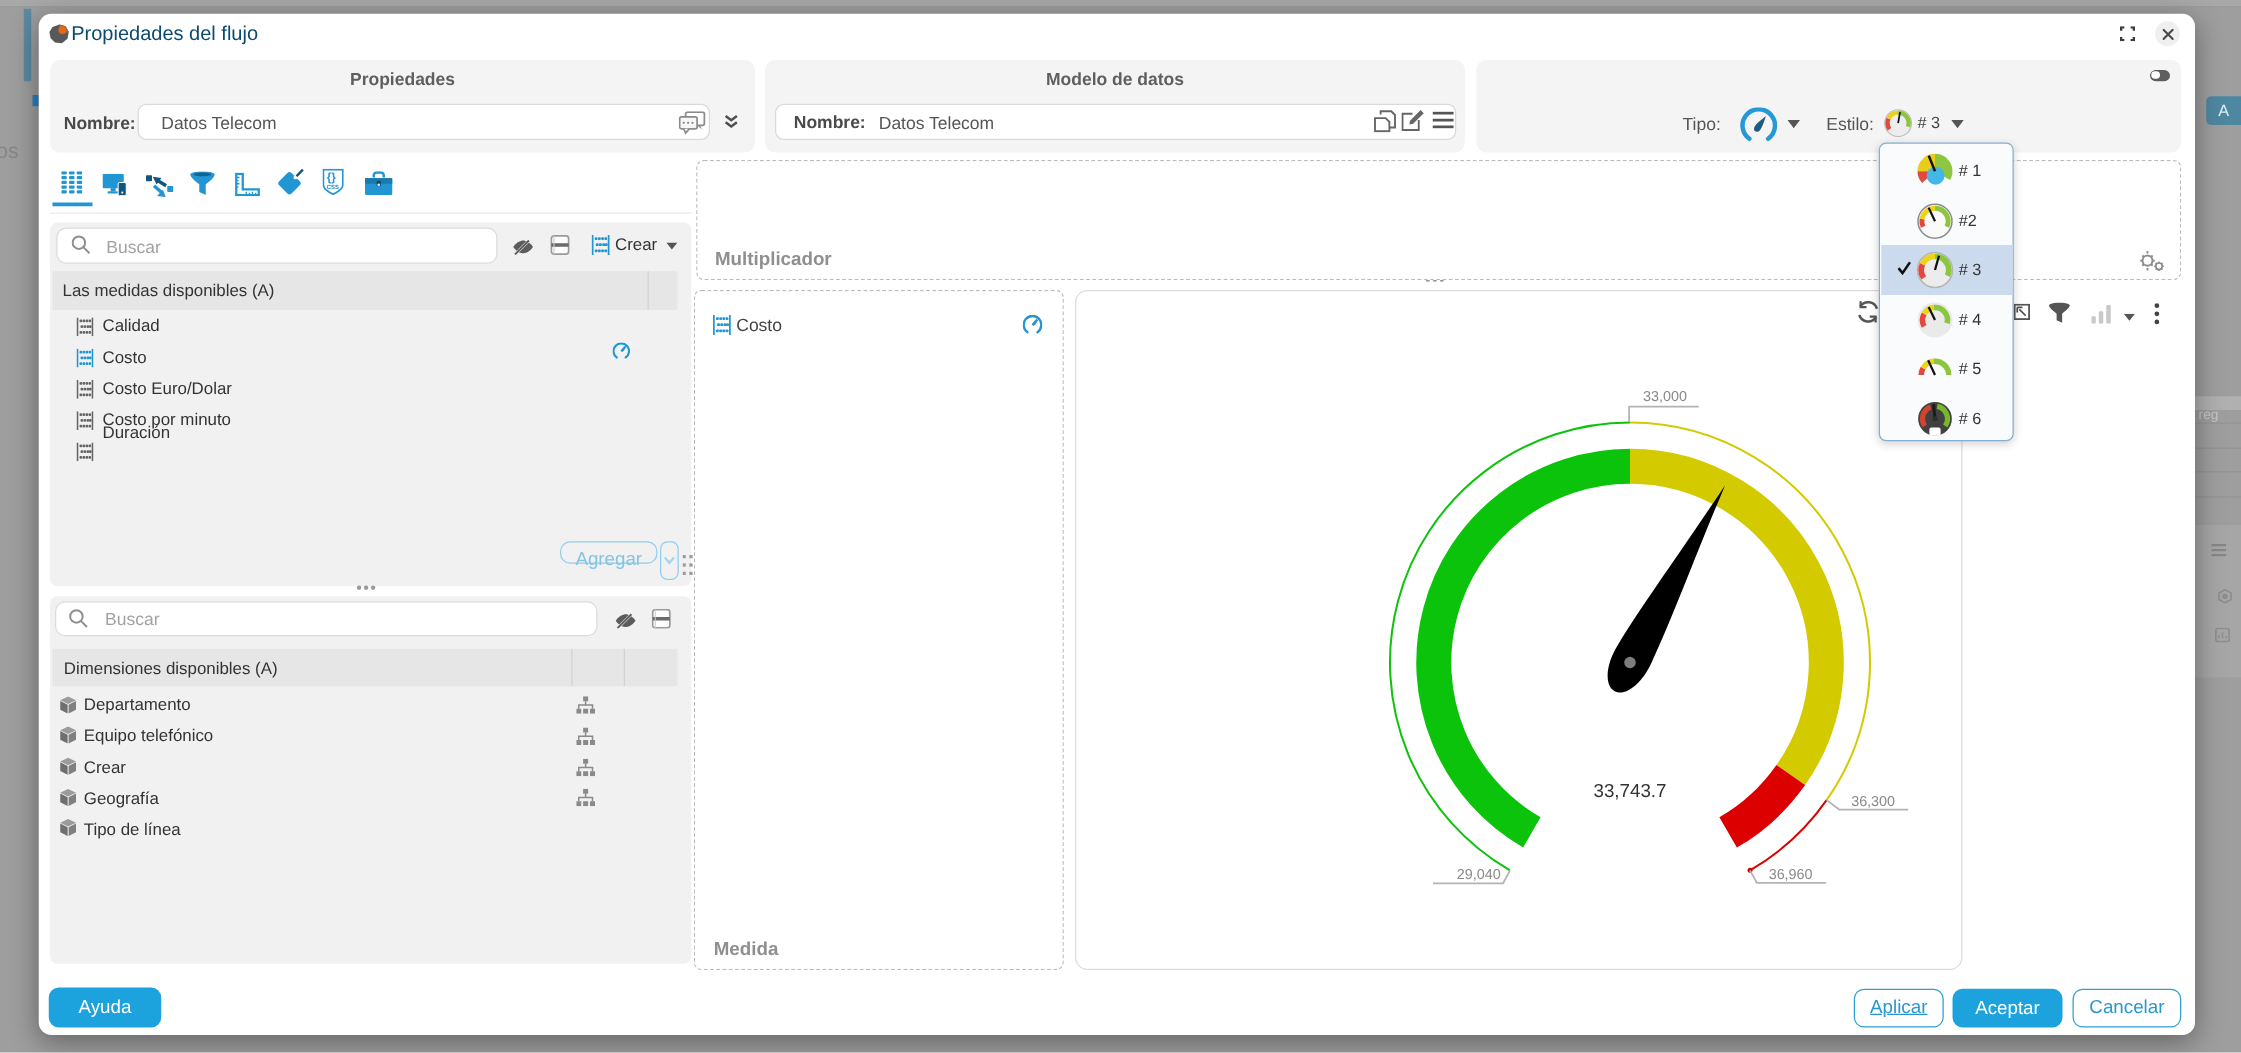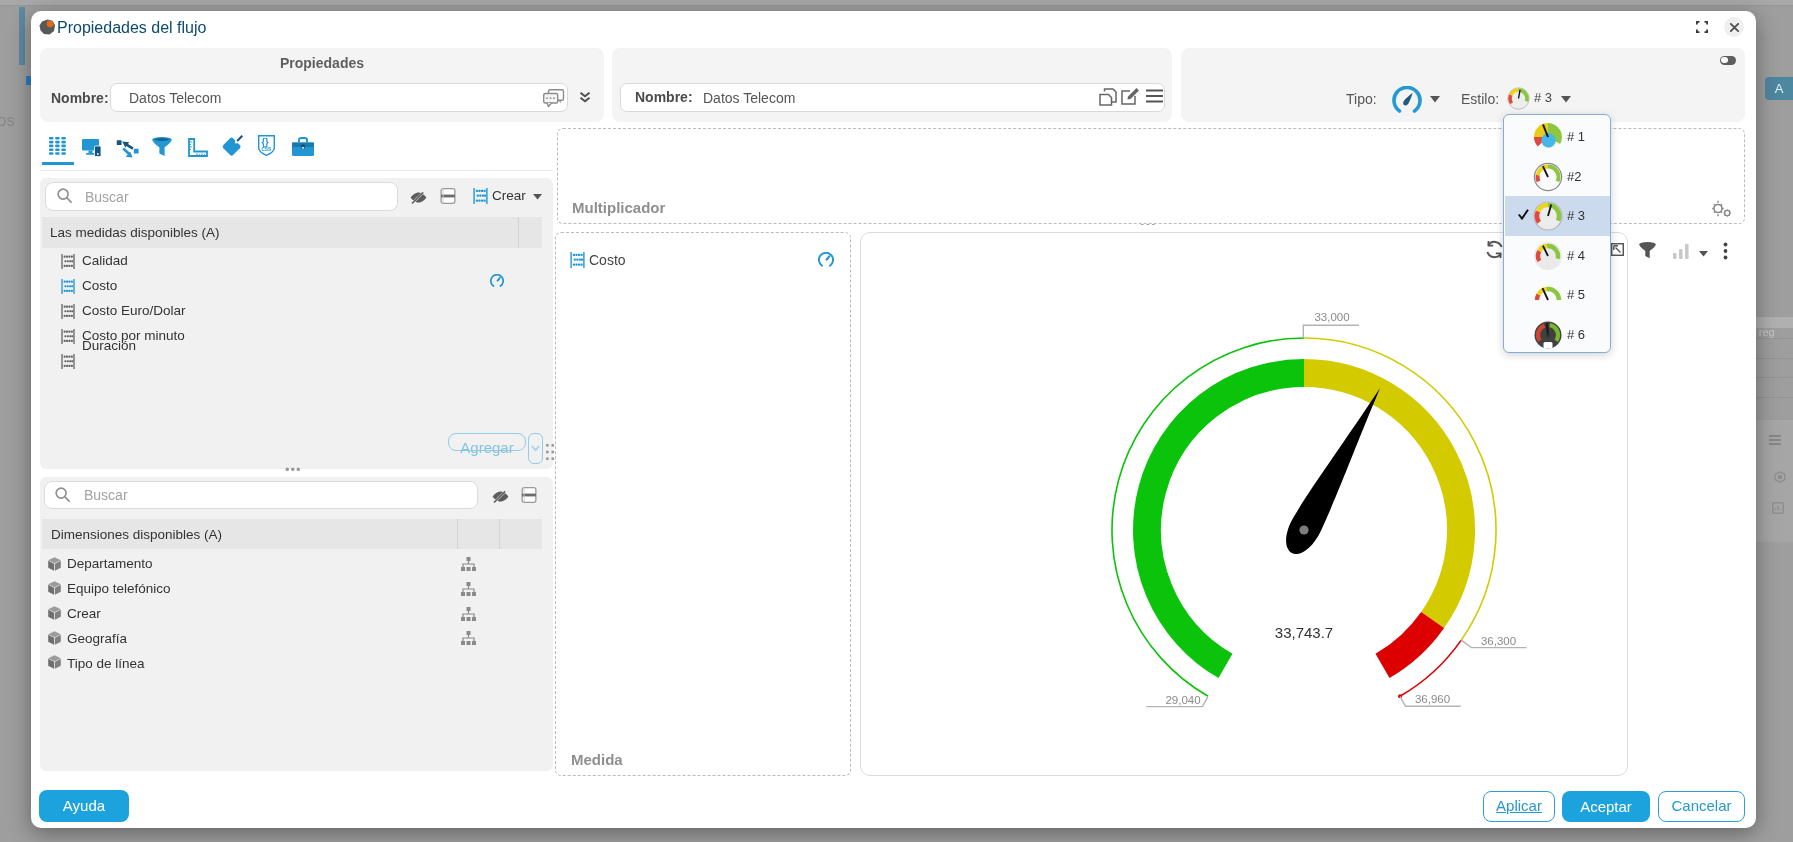--- a/index.html
+++ b/index.html
@@ -39,21 +39,21 @@
 .ph { position:absolute; font-size:14px; color:#a2a2a2; }
 .listhead { position:absolute; background:#e6e6e6; font-size:13.5px; color:#333; }
 .vsep { position:absolute; top:0; width:1px; height:100%; background:#d2d2d2; }
 .item { position:absolute; font-size:13.5px; color:#333; }
 
 .dashed { border:1.5px dashed #bbb; border-radius:6px; background:#fff; }
 #boxMult { left:557px; top:128px; width:1188px; height:96px; }
 #lblMult { left:14px; top:70px; font-size:15px; font-weight:600; color:#8f8f8f; }
 #boxMedida { left:555px; top:232px; width:296px; height:544px; }
 #lblMedida { left:15px; top:518px; font-size:15px; font-weight:600; color:#8f8f8f; }
-#chart { left:860px; top:232px; width:768px; height:544px; background:#fff; border:1px solid #dcdcdc; border-radius:10px; }
+#chart { left:860px; top:232px; width:710px; height:544px; background:#fff; border:1px solid #dcdcdc; border-radius:10px; }
 
 .btn { position:absolute; font-size:15px; text-align:center; border-radius:8px; }
 .btn.blue { background:#1ca3dd; color:#fff; }
 .btn.outline { background:#fff; color:#2697cf; border:1.5px solid #2e9fd6; }
 #btnAyuda { left:39px; top:790px; width:90px; height:32px; line-height:32px; }
 #btnAplicar { left:1483px; top:791px; width:72px; height:31px; line-height:28px;text-decoration:underline; }
 #btnAceptar { left:1562px; top:791px; width:88px; height:31px; line-height:31px; }
 #btnCancelar { left:1658px; top:791px; width:87px; height:31px; line-height:28px; }
 
 #dropdown { left:1503px; top:114px; width:108px; height:239px; background:#fafbfc; border:1px solid #86aed3; border-radius:6px; box-shadow:0 2px 8px rgba(0,0,0,0.18); }
@@ -167,20 +167,21 @@
       <path d="M4 14 L5.5 17.5 L8.5 14" fill="#f6f6f6" stroke="#8b8b8b"></path>
       <circle cx="4" cy="9.2" r="0.9" fill="#8b8b8b" stroke="none"></circle>
       <circle cx="7.5" cy="9.2" r="0.9" fill="#8b8b8b" stroke="none"></circle>
       <circle cx="11" cy="9.2" r="0.9" fill="#8b8b8b" stroke="none"></circle>
     </svg>
     <svg class="abs" style="left:539px; top:44px;" width="12" height="11" viewBox="0 0 12 11" fill="none" stroke="#4f4f4f" stroke-width="2">
       <path d="M1.5 0.8 L6 4.2 L10.5 0.8 M1.5 5.8 L6 9.2 L10.5 5.8"></path>
     </svg>
   </div>
   <div class="abs toppanel" id="panelModelo">
+    <div class="hd">Modelo de datos</div>
     <div class="abs field" id="fieldModelo">
       <div class="abs lbl" style="left:14px; top:5px;">Nombre:</div>
       <div class="abs" style="left:82px; top:6px; font-size:14px; color:#555;">Datos Telecom</div>
     </div>
     <svg class="abs" style="left:487px; top:40px;" width="18" height="18" viewBox="0 0 18 18" fill="none" stroke="#666" stroke-width="1.5">
       <path d="M5.5 3.5 V1 H14 L17 4 V14 H12.5"></path>
       <path d="M1 6.5 V17 H12.5 V9.5 L9.5 6.5 Z" fill="#fff"></path>
     </svg>
     <svg class="abs" style="left:509px; top:39px;" width="19" height="19" viewBox="0 0 19 19" fill="none" stroke="#666" stroke-width="1.5">
       <path d="M14 9 V17 H1 V4 H9"></path>

